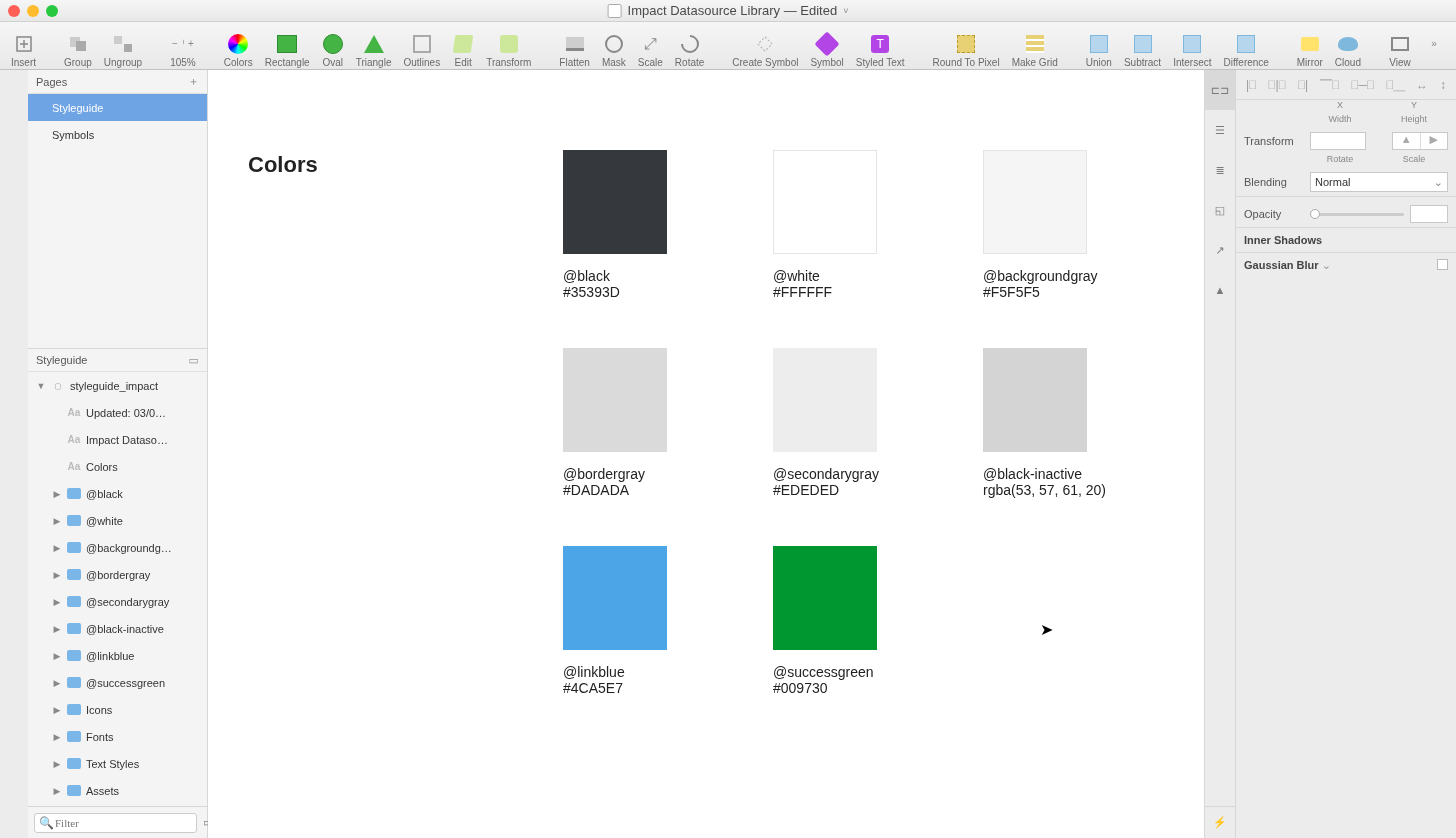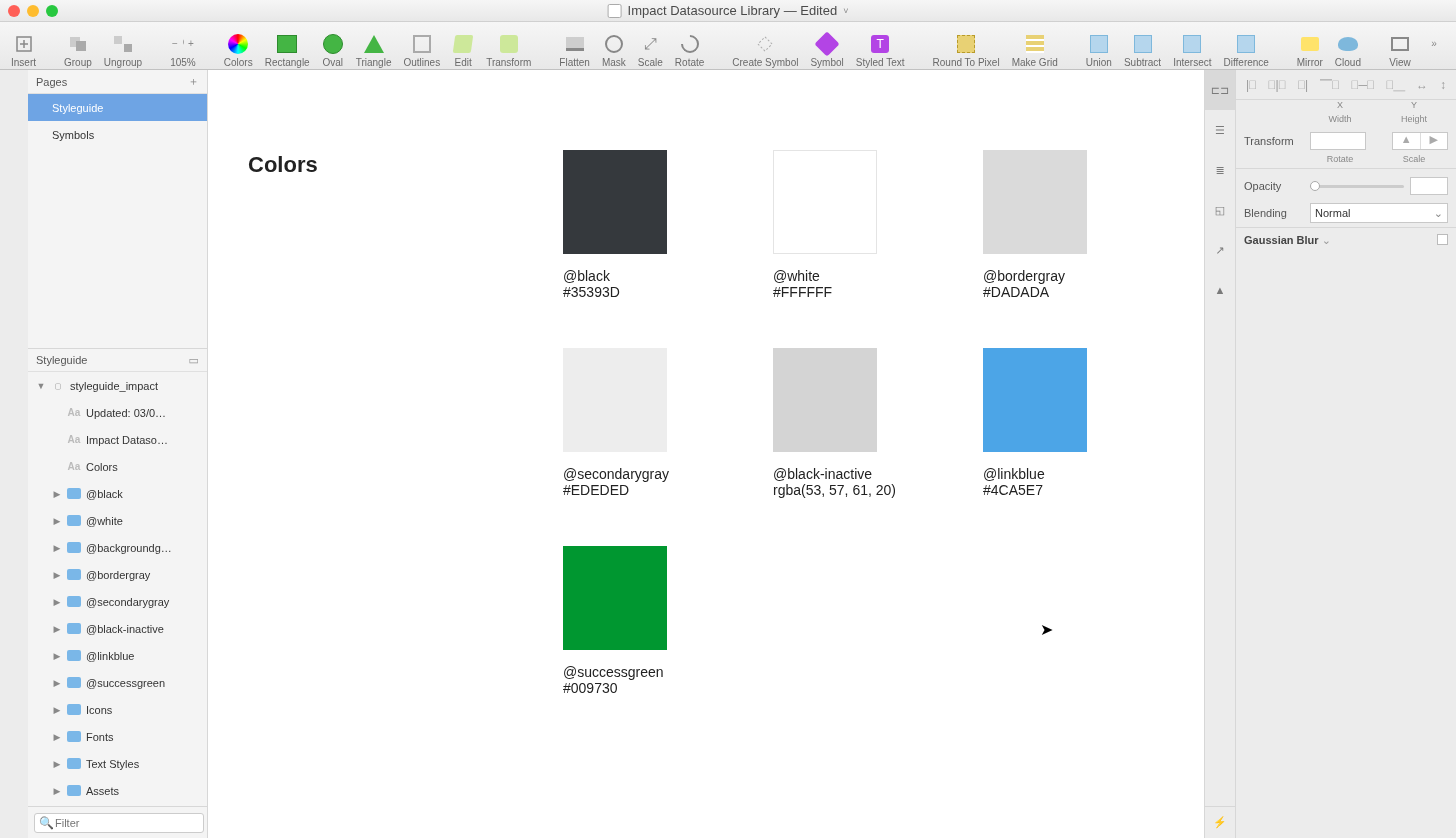--- a/index.html
+++ b/index.html
@@ -59,21 +59,21 @@
 .artboards-header { height: 24px; display: flex; align-items: center; justify-content: space-between; padding: 0 8px; border-top: 1px solid #d7d7d7; border-bottom: 1px solid #e0e0e0; color: #555; }
 .layer-list { flex: 1; overflow-y: auto; }
 .layer-row { height: 27px; display: flex; align-items: center; padding: 0 6px; gap: 4px; cursor: pointer; white-space: nowrap; overflow: hidden; text-overflow: ellipsis; }
 .layer-row .disc { width: 10px; color: #888; font-size: 9px; text-align: center; }
 .layer-row .ic { width: 16px; height: 16px; display: flex; align-items: center; justify-content: center; color: #999; font-size: 10px; }
 .folder-ic { width: 14px; height: 11px; background: #7ab7e8; border-radius: 2px; }
 .text-ic { color: #bbb; font-weight: bold; }
 .artboard-ic { font-family: monospace; color: #aaa; }
 
 .left-footer { height: 32px; border-top: 1px solid #d7d7d7; display: flex; align-items: center; padding: 0 6px; gap: 6px; }
-.left-footer input { flex: 1; height: 20px; border: 1px solid #ccc; border-radius: 3px; padding: 0 6px 0 20px; background: #fff; font-size: 11px; }
+.left-footer input { flex: 1; height: 20px; border: 1px solid #ccc; border-radius: 3px; padding: 0 6px 0 20px; background: #fff; font-size: 11px; font-family: Liberation Serif, serif; }
 .search-wrap { position: relative; flex: 1; }
 .search-wrap .mag-ic { position: absolute; left: 5px; top: 3px; color: #999; font-size: 12px; }
 
 
 .canvas h1 { position: absolute; left: 40px; top: 82px; font-size: 22px; font-weight: bold; color: #222; }
 .swatch-grid { position: absolute; left: 355px; top: 80px; display: grid; grid-template-columns: 210px 210px 210px; row-gap: 48px; }
 .swatch { }
 .swatch .box { width: 104px; height: 104px; }
 .swatch .box.border { border: 1px solid #e4e4e4; }
 .swatch .name { margin-top: 14px; font-size: 14px; color: #222; }
@@ -457,20 +457,25 @@
           <div class="box" style="background: rgb(53, 57, 61);"></div>
           <div class="name">@black</div>
           <div class="hex">#35393D</div>
         </div>
         <div class="swatch">
           <div class="box border" style="background: rgb(255, 255, 255);"></div>
           <div class="name">@white</div>
           <div class="hex">#FFFFFF</div>
         </div>
         <div class="swatch">
+          <div class="box border" style="background: rgb(245, 245, 245);"></div>
+          <div class="name">@backgroundgray</div>
+          <div class="hex">#F5F5F5</div>
+        </div>
+        <div class="swatch">
           <div class="box" style="background: rgb(218, 218, 218);"></div>
           <div class="name">@bordergray</div>
           <div class="hex">#DADADA</div>
         </div>
         <div class="swatch">
           <div class="box" style="background: rgb(237, 237, 237);"></div>
           <div class="name">@secondarygray</div>
           <div class="hex">#EDEDED</div>
         </div>
         <div class="swatch">
@@ -552,32 +557,33 @@
           <div style="flex:1;text-align:center;color:#aaa">▶</div>
         </div>
         </div>
       <div class="under-label">
           <span class="sp"></span>
           <span>Rotate</span>
           <span style="width:14px"></span>
           <span>Scale</span>
         </div>
 
+      <div class="insp-row">
+          <label>Blending</label>
+        <div class="select">
+            <span>Normal</span>
+            <span style="color:#888">⌄</span>
+          </div>
+        </div>
+
       <div class="insp-row" style="border-top:1px solid #d7d7d7;padding-top:8px">
           <label>Opacity</label>
         <div class="slider">
             <div class="knob"></div>
           </div>
         <input style="width: 38px;">
         </div>
 
-      <div class="insp-row">
-          <label>Blending</label>
-        <div class="select">
-            <span>Normal</span>
-            <span style="color:#888">⌄</span>
-          </div>
-        </div>
-
+      <div class="sect-h"><span>Inner Shadows</span></div>
       <div class="sect-h"><span>Gaussian Blur</span> <span style="font-weight:normal;color:#999">⌄</span><span class="chk"></span></div>
     </div>
   </div>
 </div>
 
 </body></html>

